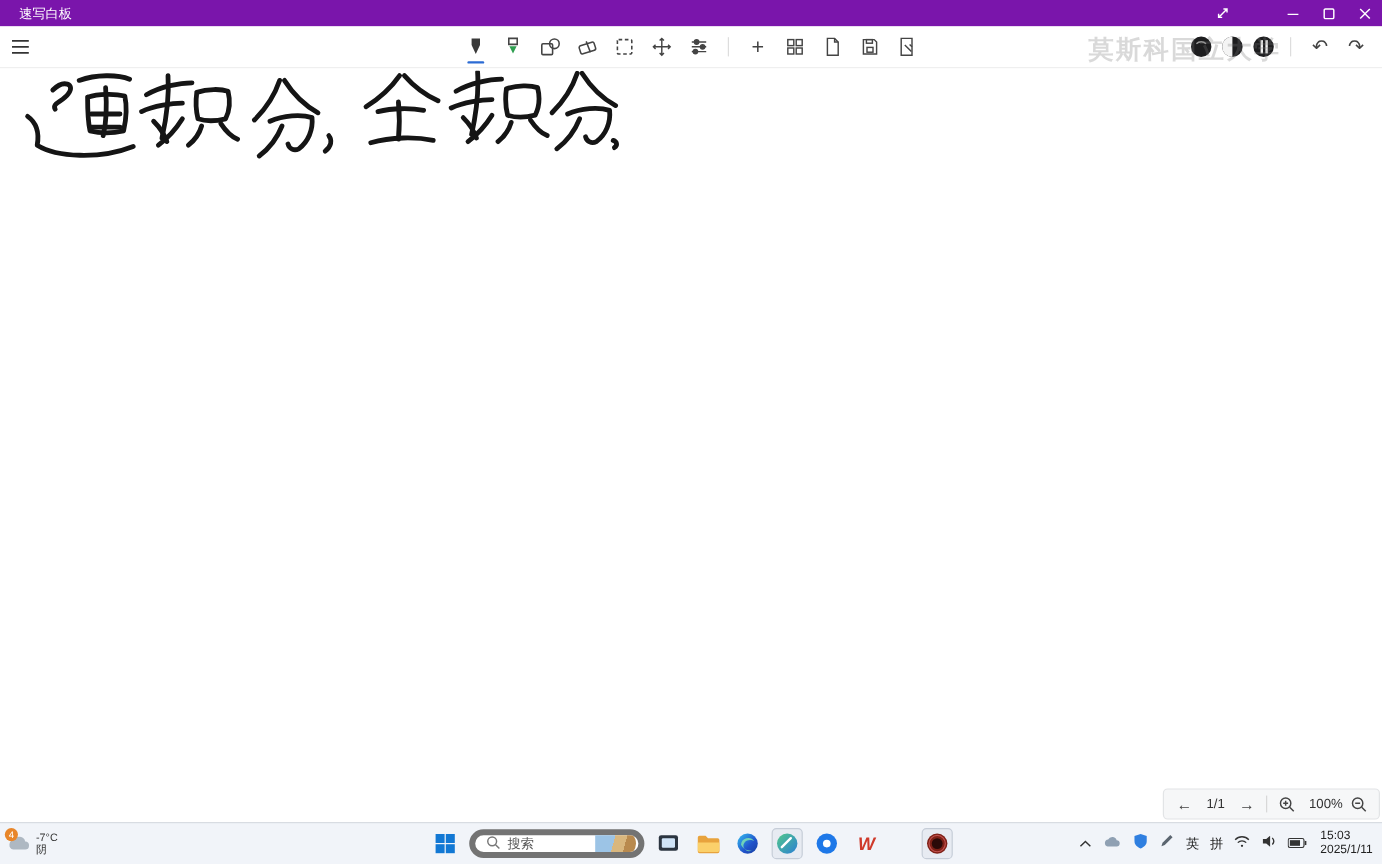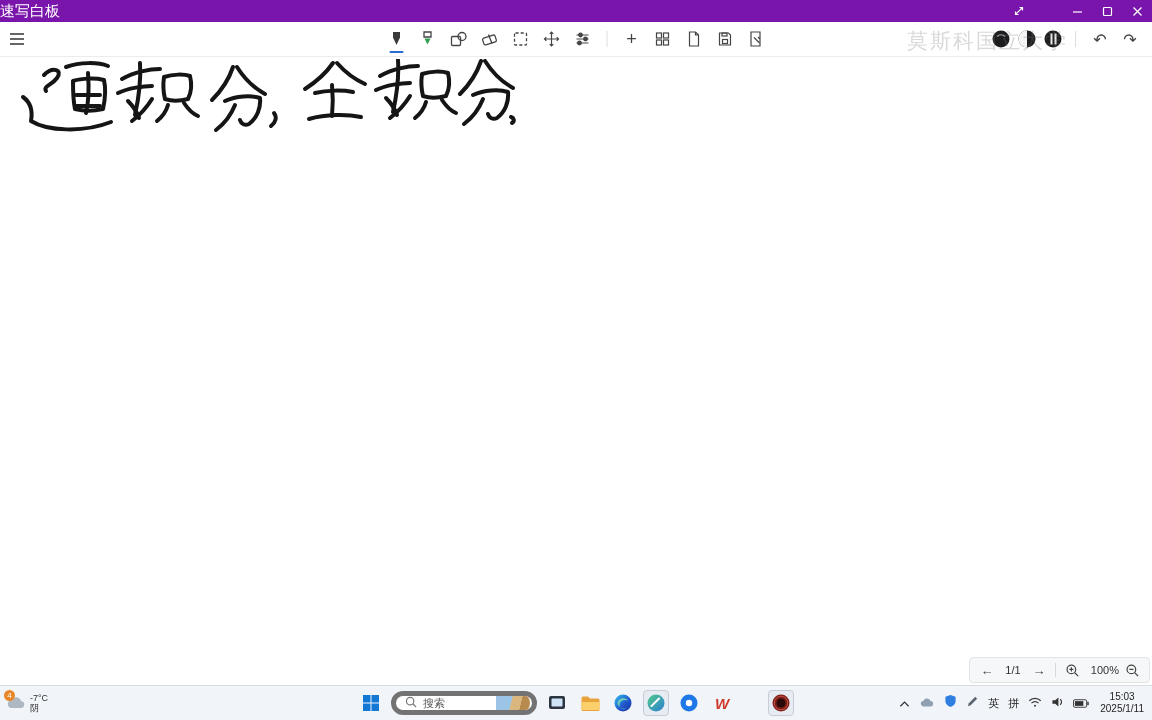--- a/index.html
+++ b/index.html
@@ -2,38 +2,38 @@
 <html><head>
 <meta charset="utf-8">
 <style>
   *{box-sizing:border-box;margin:0;padding:0}
   html,body{width:1152px;height:720px;overflow:hidden}
   body{font-family:"Liberation Sans",sans-serif;background:#fff}
   .app{display:flex;flex-direction:column;width:1152px;height:720px}
 
   
   .titlebar{height:22px;background:#7a15ab;color:#fff;display:flex;align-items:center;flex:0 0 auto}
-  .titlebar .title{font-size:15px;padding-left:0}
+  .titlebar .title{font-size:11px;padding-left:16px}
   .win-controls{margin-left:auto;display:flex;align-items:center;height:100%}
   .win-btn{width:30px;height:100%;display:flex;align-items:center;justify-content:center;cursor:default}
   .win-btn.fullscreen{margin-right:28px}
   .win-btn svg{display:block}
 
   
   .toolbar{height:35px;background:#fff;border-bottom:1px solid #ececec;display:flex;align-items:center;position:relative;flex:0 0 auto}
   .hamburger{width:34px;height:100%;display:flex;align-items:center;justify-content:center}
   .tools{position:absolute;left:50%;transform:translateX(-50%);display:flex;align-items:center;gap:5px}
   .tool{width:26px;height:28px;display:flex;align-items:center;justify-content:center;border-radius:4px;position:relative}
   .tool.active::after{content:"";position:absolute;left:6px;right:6px;bottom:0;height:2px;background:#2b6bd4;border-radius:1px}
   .tool .plus-glyph{font-size:18px;color:#444;line-height:1}
   .tb-divider{width:1px;height:16px;background:#ddd;margin:0 6px}
   .right-tools{margin-left:auto;display:flex;align-items:center;gap:6px;padding-right:10px}
   .circ{width:20px;height:20px;display:flex}
   .undo-glyph,.redo-glyph{font-size:16px;color:#444;width:24px;text-align:center}
-  .watermark{position:absolute;right:84px;top:5px;font-size:21px;font-weight:400;color:rgba(120,120,120,.28);letter-spacing:2px;white-space:nowrap;pointer-events:none;z-index:5}
+  .watermark{position:absolute;right:84px;top:5px;font-size:21px;font-weight:700;color:rgba(120,120,120,.28);letter-spacing:2px;white-space:nowrap;pointer-events:none;z-index:5}
 
   
   .canvas{flex:1 1 auto;background:#fff;position:relative;overflow:hidden}
   .handwriting{position:absolute;left:16px;top:2px}
   .visually-hidden{position:absolute;width:1px;height:1px;overflow:hidden;clip:rect(0 0 0 0)}
 
   .pagenav{position:absolute;right:2px;bottom:2px;background:#f6f7f8;border:1px solid #e2e4e6;border-radius:4px;height:26px;display:flex;align-items:center;padding:0 4px;font-size:11px;color:#333}
   .pagenav .navbtn{width:26px;height:22px;display:flex;align-items:center;justify-content:center;font-size:13px;color:#444;border-radius:3px}
   .pagenav .pagecount{min-width:26px;text-align:center}
   .pagenav .zoomval{min-width:34px;text-align:right}
@@ -48,21 +48,21 @@
   .task-center{position:absolute;left:50%;transform:translateX(-50%);display:flex;align-items:center;gap:7px}
   .start-btn{width:26px;height:26px;display:flex;align-items:center;justify-content:center;border-radius:4px}
   .searchbox{display:flex;align-items:center;background:#fff;border:5px solid #737373;border-radius:13px;height:24px;width:146px;padding:0 2px 0 9px;gap:6px;font-size:11px;color:#555;overflow:hidden}
   .search-img{margin-left:auto;width:34px;height:22px;border-radius:0 12px 12px 0;background:linear-gradient(105deg,#9cc4e6 0 45%,#d9b77e 45% 70%,#b98a4e 70%);flex:0 0 auto}
   .app-ic{width:26px;height:26px;display:flex;align-items:center;justify-content:center;border-radius:4px}
   .app-ic.active{background:#e7ebf2;border:1px solid #c6cdd8}
   .app-ic.recorder-gap{margin-left:26px}
   .wps-glyph{font-weight:bold;font-style:italic;font-size:15px;color:#cf3a2b}
   .tray{margin-left:auto;display:flex;align-items:center;gap:9px;padding-right:8px}
   .tray .ime{font-size:11px;color:#222}
-  .clock{font-size:10px;color:#222;text-align:center;line-height:1.25;padding-left:2px}
+  .clock{font-size:10px;color:#222;text-align:left;line-height:1.25;padding-left:2px}
 </style>
 </head>
 <body>
 
 <div class="app">
 
   <header class="titlebar">
     <span class="title">速写白板</span>
     <div class="win-controls">
       <span class="win-btn fullscreen">

